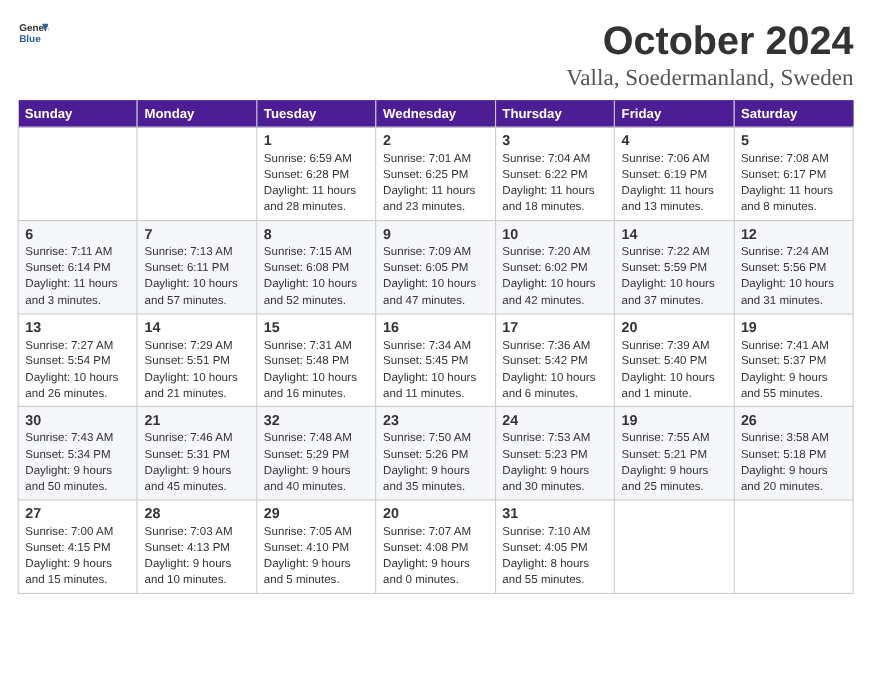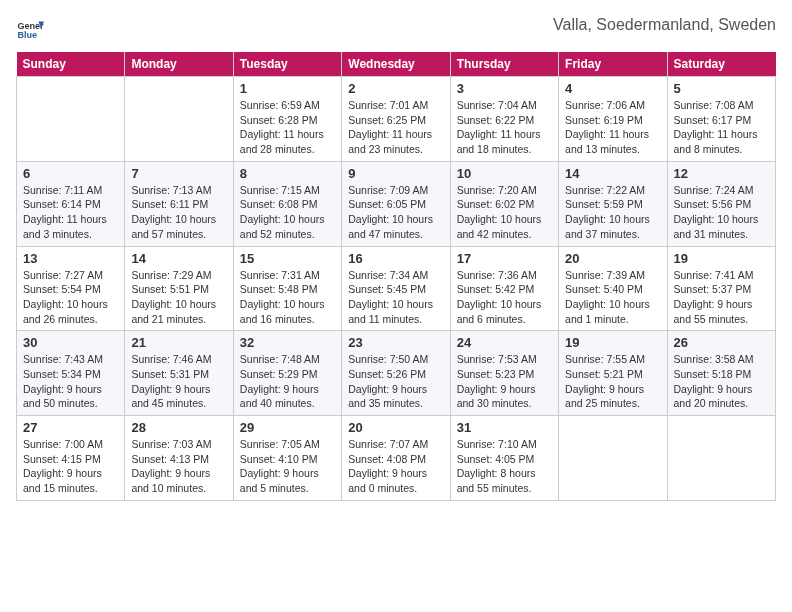--- a/index.html
+++ b/index.html
@@ -27,30 +27,31 @@
     }
     .title-section {
       text-align: right;
     }
     .month-title {
       font-size: 36px;
       font-weight: bold;
       color: #333;
     }
     .subtitle {
-      font-size: 16px;
+      font-size: 21px;
       color: #555;
+      font-family: Liberation Serif, serif;
     }
     table {
       width: 100%;
       border-collapse: collapse;
       font-size: 11px;
     }
     th {
-      background-color: #be185d;
+      background-color: #4c1d95;
       color: #fff;
       padding: 5px 6px;
       text-align: left;
       font-size: 12px;
       font-weight: bold;
     }
     td {
       border: 1px solid #ccc;
       padding: 4px 6px;
       vertical-align: top;
@@ -80,20 +81,21 @@
 
 <div class="header">
   <div class="logo">
     <svg class="logo-icon" viewBox="0 0 40 40">
       <text x="2" y="18" font-size="13" font-weight="bold" fill="#333">General</text>
       <text x="2" y="32" font-size="13" font-weight="bold" fill="#2a5fa5">Blue</text>
       <polygon points="32,8 40,8 36,18" fill="#2a5fa5"></polygon>
     </svg>
   </div>
   <div class="title-section">
+    <div class="month-title">October 2024</div>
     <div class="subtitle">Valla, Soedermanland, Sweden</div>
   </div>
 </div>
 
 <table>
   <thead>
     <tr>
     <th>Sunday</th>
         <th>Monday</th>
         <th>Tuesday</th>

